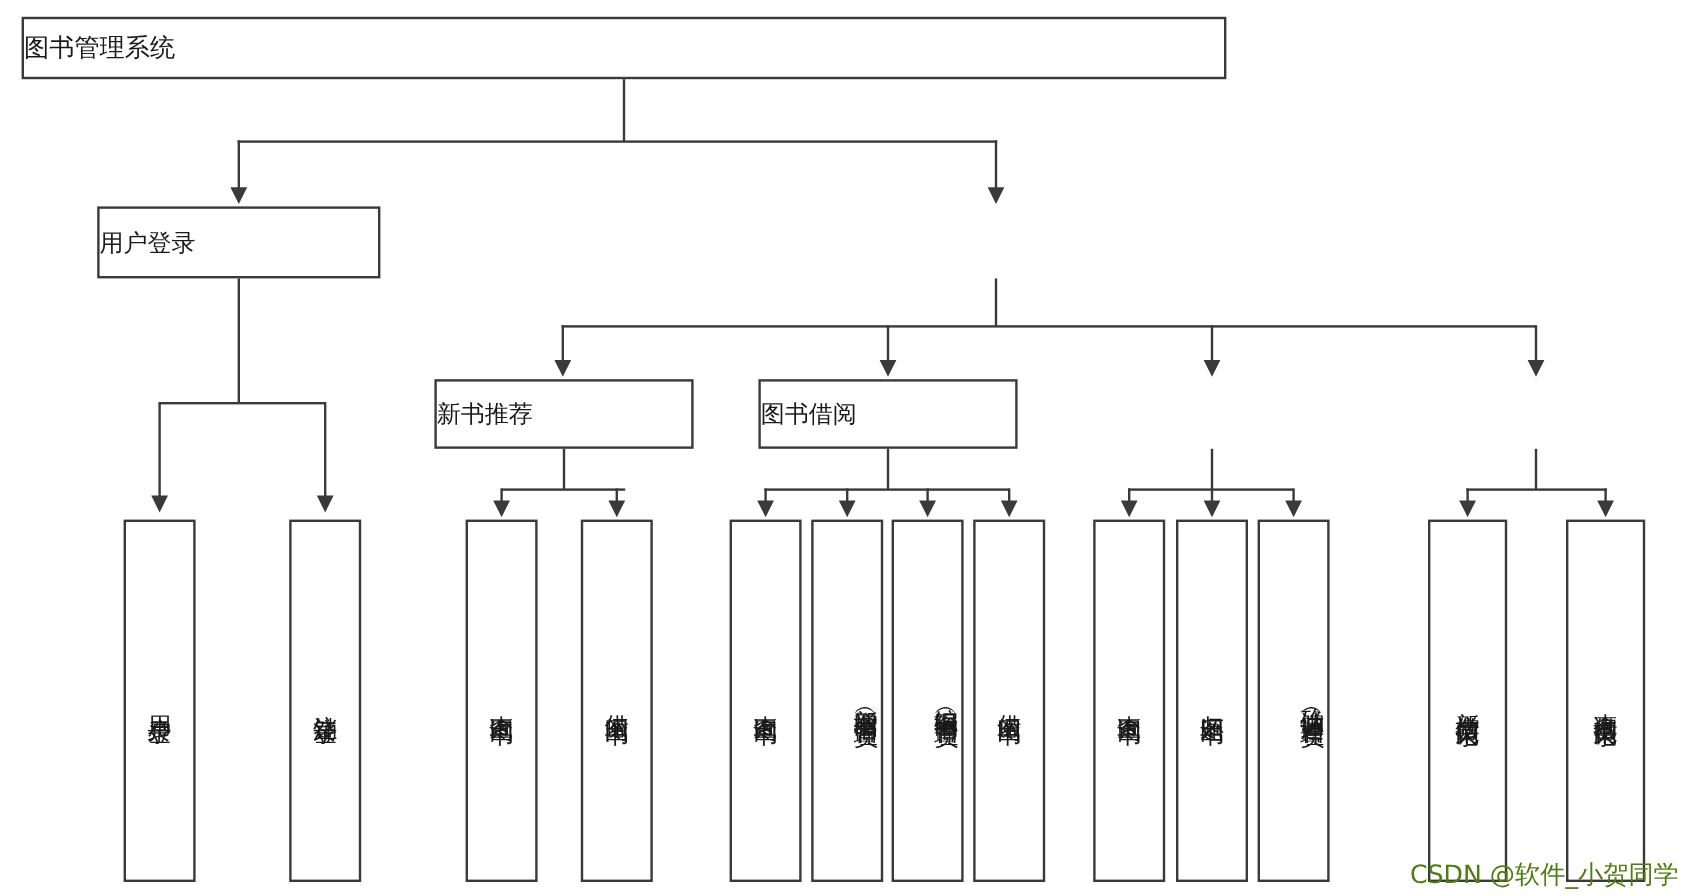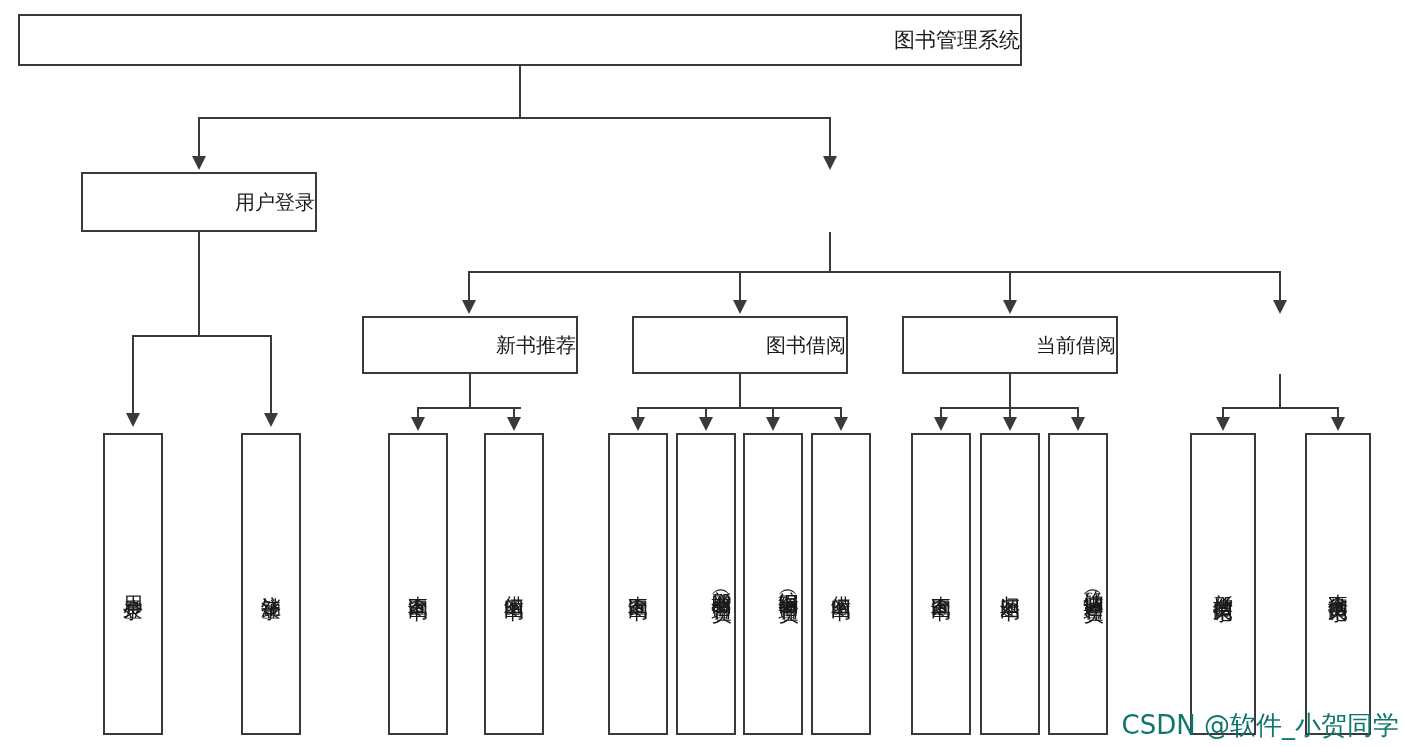--- a/index.html
+++ b/index.html
@@ -17,21 +17,21 @@
     overflow:hidden;
   }
   
   .node{
     position:absolute;
     box-sizing:border-box;
     background:#ffffff;
     border:2px solid #3a3a3a;
     display:flex;
     align-items:center;
-    justify-content:flex-end;
+    justify-content:flex-start;
     text-align:center;
     color:#1a1a1a;
     line-height:1.25;
   }
   .node.root{
     font-size:21px;
   }
   .node.level1{
     font-size:20px;
   }
@@ -69,22 +69,22 @@
     width:0;height:0;
     border-left:7px solid transparent;
     border-right:7px solid transparent;
     border-top:14px solid #3a3a3a;
   }
   
   #watermark{
     position:absolute;
     right:6px;
     bottom:4px;
-    font-size:26px;
-    color:#0f766e;
+    font-size:21px;
+    color:#4d7c0f;
     white-space:nowrap;
     user-select:none;
   }
 </style>
 </head>
 <body>
 
 <div id="canvas">
 
   <div class="node root" style="left:18px;top:14px;width:1004px;height:52px;">
@@ -122,23 +122,20 @@
   <div class="arrow" style="left:1003px;top:300px;"></div>
 
   <div class="vline" style="left:1279px;top:271px;width:2px;height:31px;"></div>
   <div class="arrow" style="left:1273px;top:300px;"></div>
 
   <div class="node level2" style="left:362px;top:316px;width:216px;height:58px;">
     <span>新书推荐</span>
   </div>
   <div class="node level2" style="left:632px;top:316px;width:216px;height:58px;">
     <span>图书借阅</span>
-  </div>
-  <div class="node level2" style="left:902px;top:316px;width:216px;height:58px;">
-    <span>当前借阅</span>
   </div>
 
   <div class="vline" style="left:469px;top:374px;width:2px;height:34px;"></div>
   <div class="hline" style="left:418px;top:407px;width:103px;height:2px;"></div>
   <div class="vline" style="left:417px;top:407px;width:2px;height:12px;"></div>
   <div class="arrow" style="left:411px;top:417px;"></div>
   <div class="vline" style="left:513px;top:407px;width:2px;height:12px;"></div>
   <div class="arrow" style="left:507px;top:417px;"></div>
 
   <div class="vline" style="left:739px;top:374px;width:2px;height:34px;"></div>

